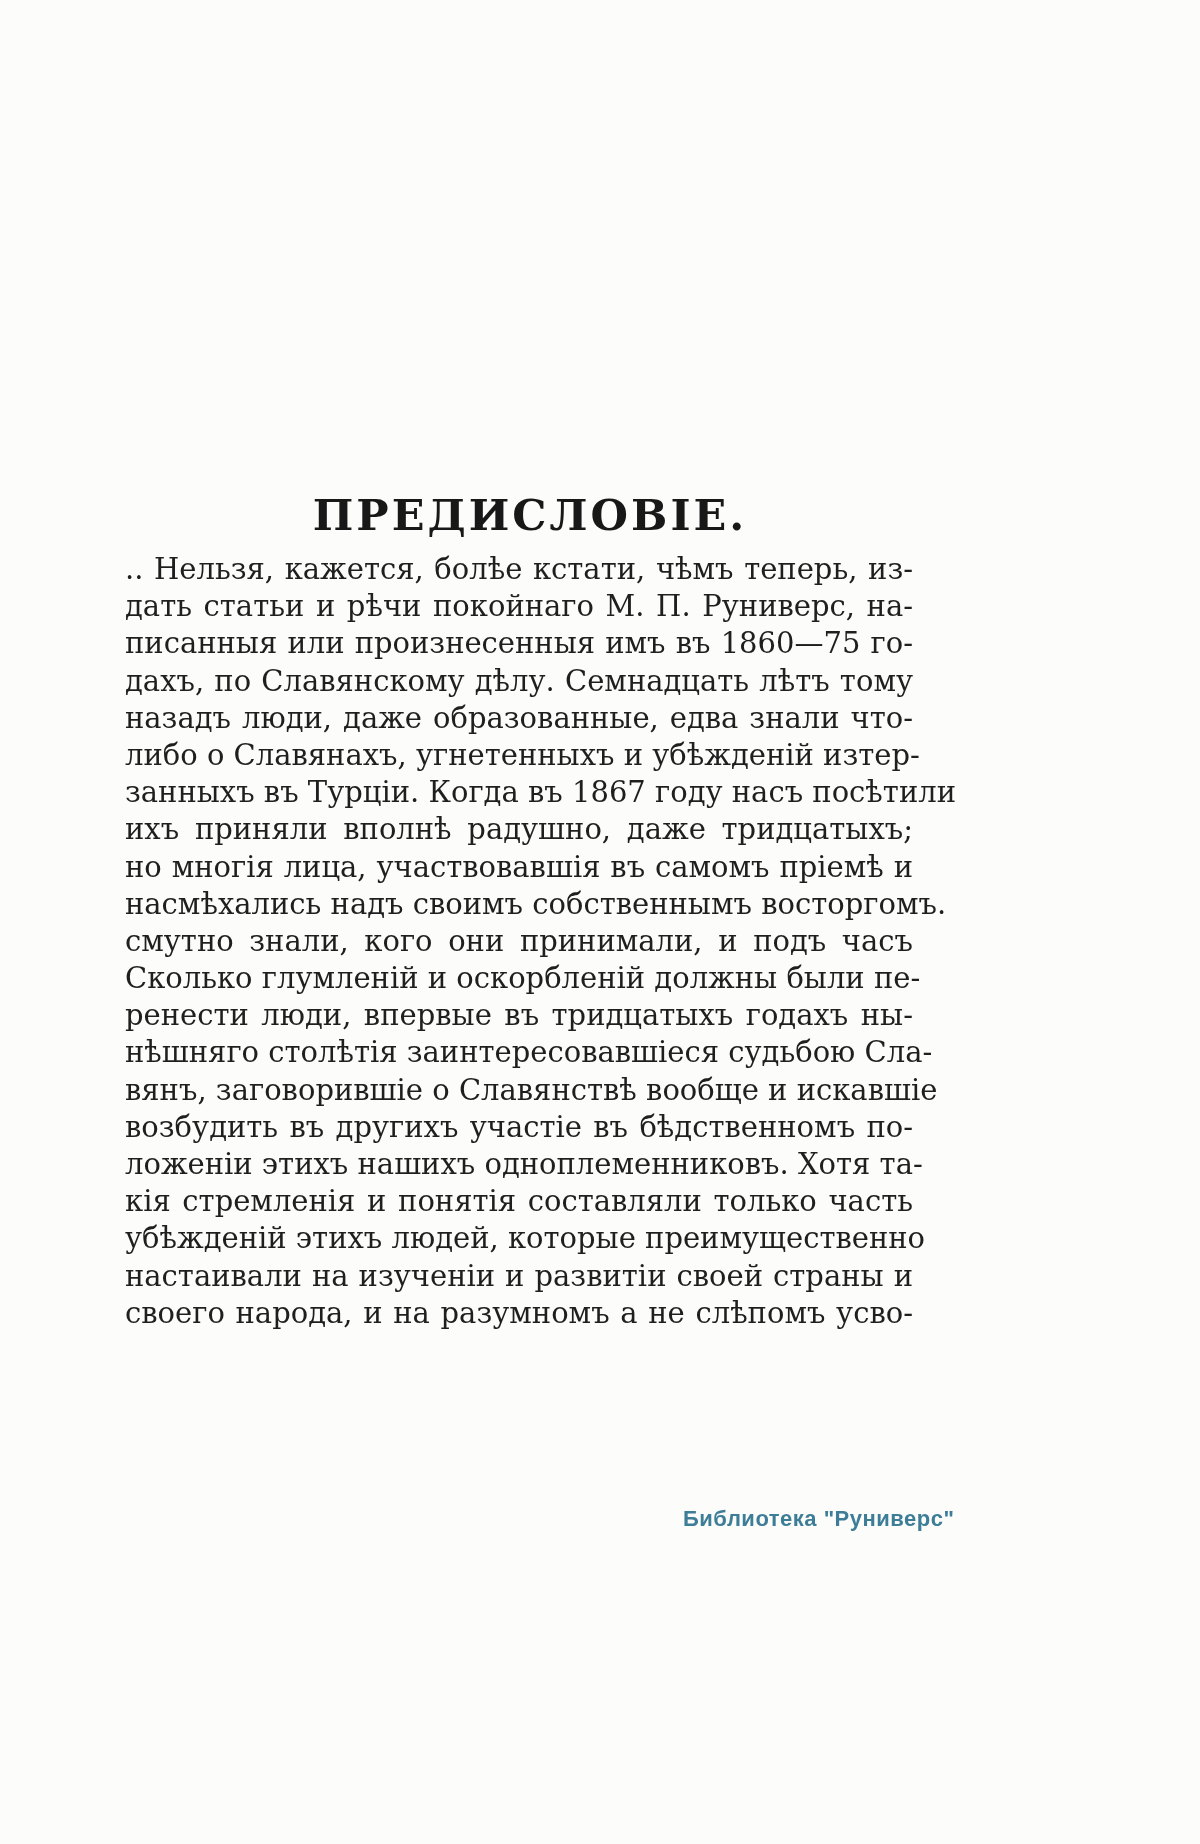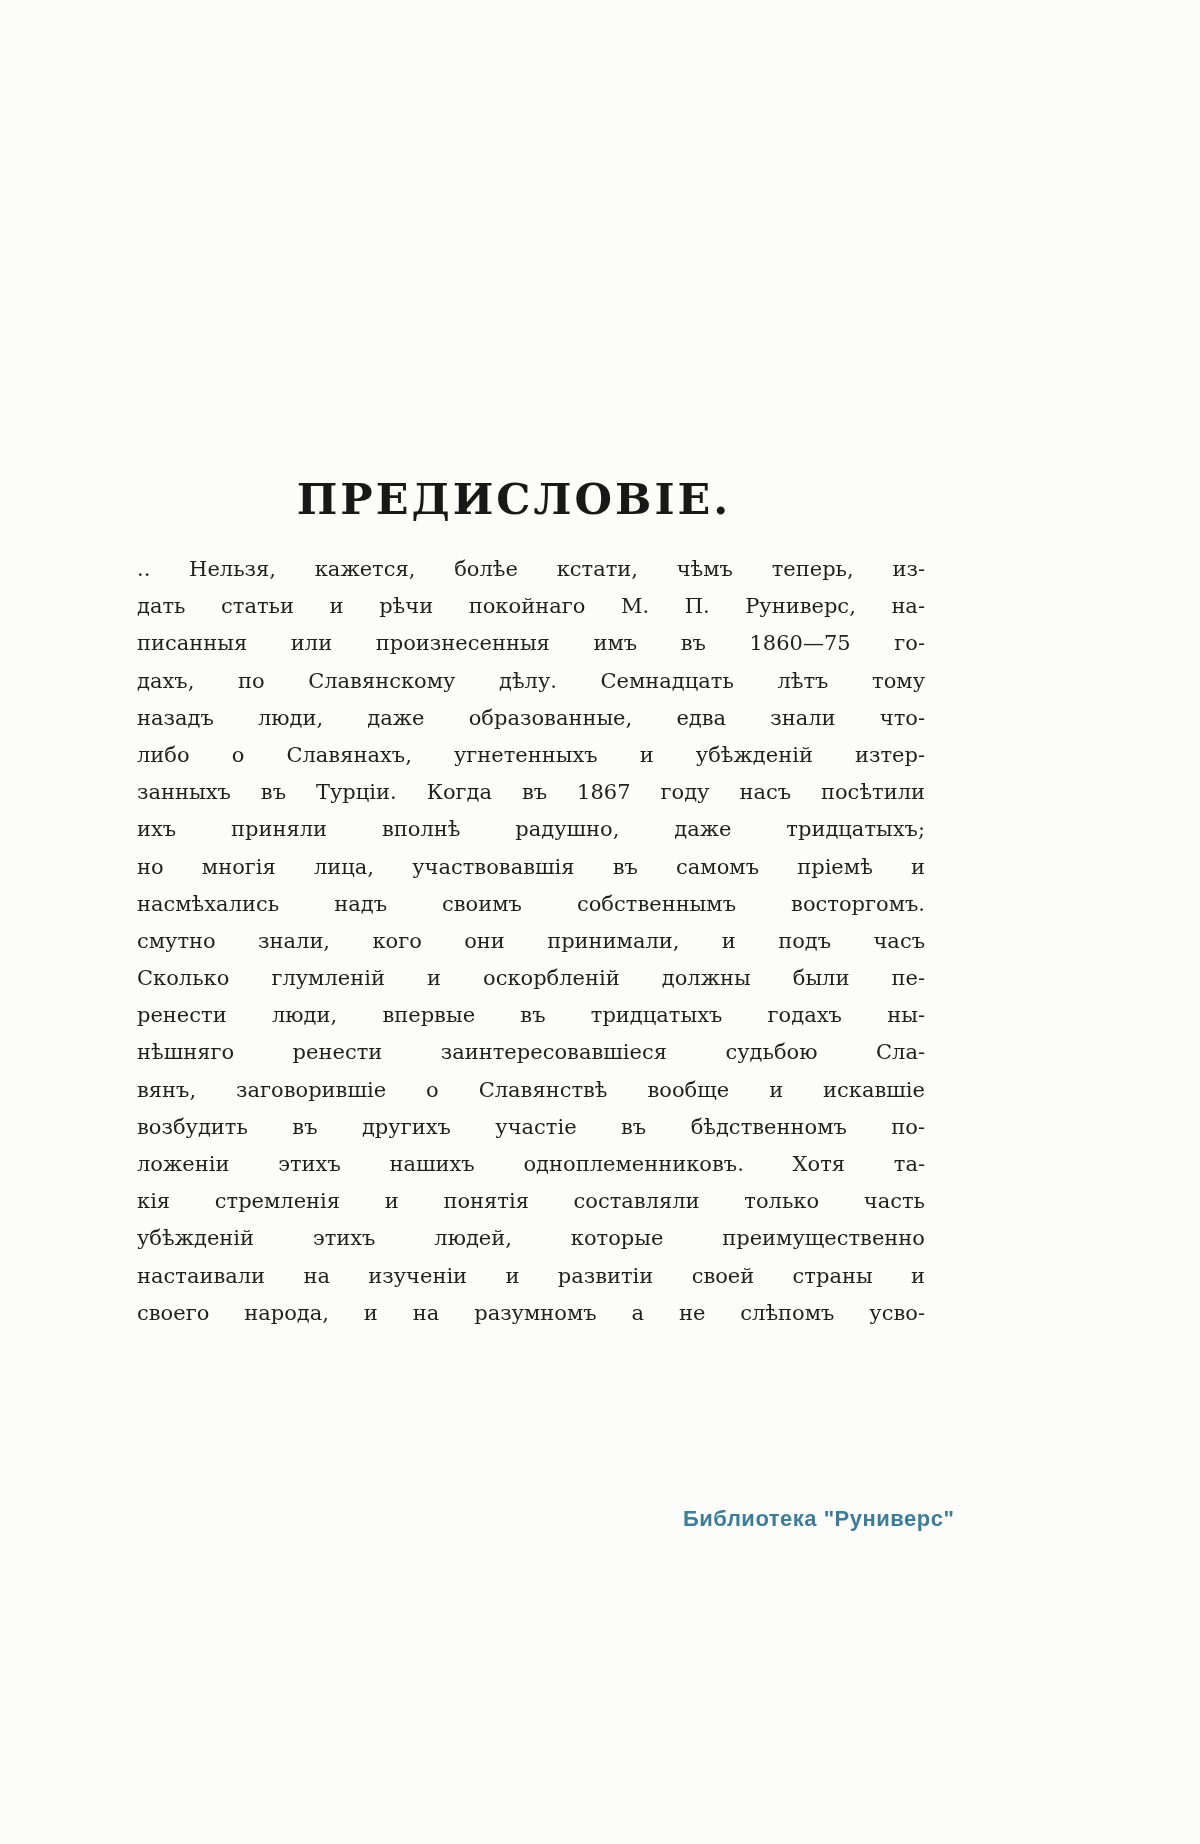--- a/index.html
+++ b/index.html
@@ -14,33 +14,33 @@
     background: #fcfcfa;
     font-family: "DejaVu Serif", "Liberation Serif", serif;
     color: #1f1f1f;
     overflow: hidden;
   }
   .page-title {
     position: absolute;
     top: 474px;
     left: 120px;
     width: 788px;
-    margin: 0;
+    margin: 16px;
     text-align: center;
     font-size: 43px;
     font-weight: bold;
     letter-spacing: 3px;
     color: #181818;
   }
   .body-text {
     position: absolute;
     top: 551px;
-    left: 137px;
+    left: 125px;
     width: 788px;
-    font-size: 21px;
+    font-size: 29px;
   }
   .text-line {
     text-align: justify;
     text-align-last: justify;
     line-height: 37.2px;
     height: 37.2px;
     white-space: nowrap;
   }
   .watermark {
     position: absolute;
@@ -68,21 +68,21 @@
     <div class="text-line">дахъ, по Славянскому дѣлу. Семнадцать лѣтъ тому</div>
     <div class="text-line">назадъ люди, даже образованные, едва знали что-</div>
     <div class="text-line">либо о Славянахъ, угнетенныхъ и убѣжденій изтер-</div>
     <div class="text-line">занныхъ въ Турціи. Когда въ 1867 году насъ посѣтили</div>
     <div class="text-line">ихъ приняли вполнѣ радушно, даже тридцатыхъ;</div>
     <div class="text-line">но многія лица, участвовавшія въ самомъ пріемѣ и</div>
     <div class="text-line">насмѣхались надъ своимъ собственнымъ восторгомъ.</div>
     <div class="text-line">смутно знали, кого они принимали, и подъ часъ</div>
     <div class="text-line">Сколько глумленій и оскорбленій должны были пе-</div>
     <div class="text-line">ренести люди, впервые въ тридцатыхъ годахъ ны-</div>
-    <div class="text-line">нѣшняго ренести заинтересовавшіеся судьбою Сла-</div>
+    <div class="text-line">нѣшняго столѣтія заинтересовавшіеся судьбою Сла-</div>
     <div class="text-line">вянъ, заговорившіе о Славянствѣ вообще и искавшіе</div>
     <div class="text-line">возбудить въ другихъ участіе въ бѣдственномъ по-</div>
     <div class="text-line">ложеніи этихъ нашихъ одноплеменниковъ. Хотя та-</div>
     <div class="text-line">кія стремленія и понятія составляли только часть</div>
     <div class="text-line">убѣжденій этихъ людей, которые преимущественно</div>
     <div class="text-line">настаивали на изученіи и развитіи своей страны и</div>
     <div class="text-line">своего народа, и на разумномъ а не слѣпомъ усво-</div>
   </div>
 
   <div class="watermark" style="color: rgb(62, 125, 152);">Библиотека "Руниверс"</div>

